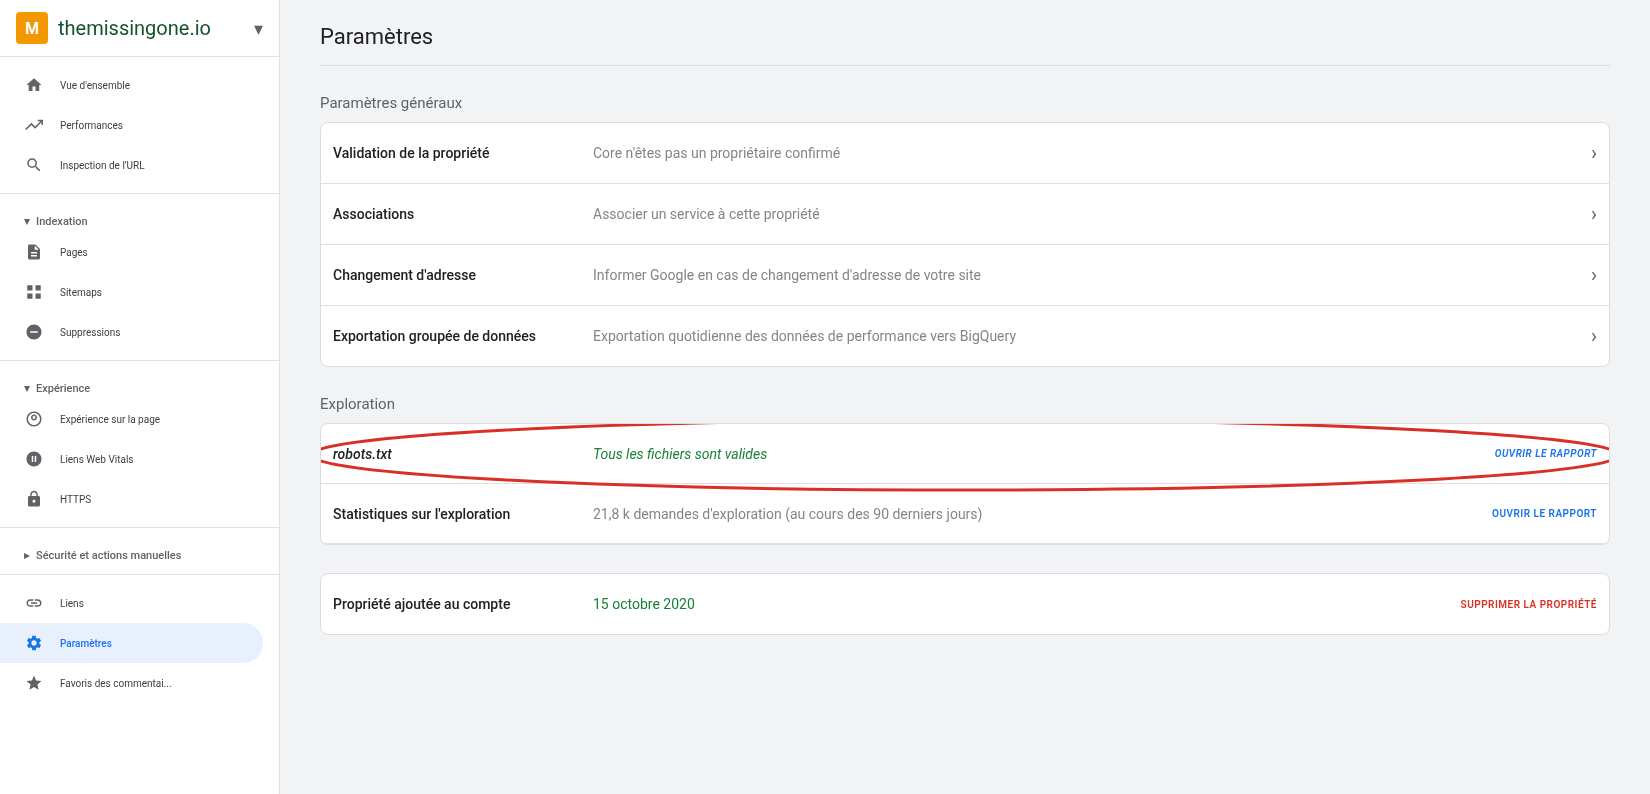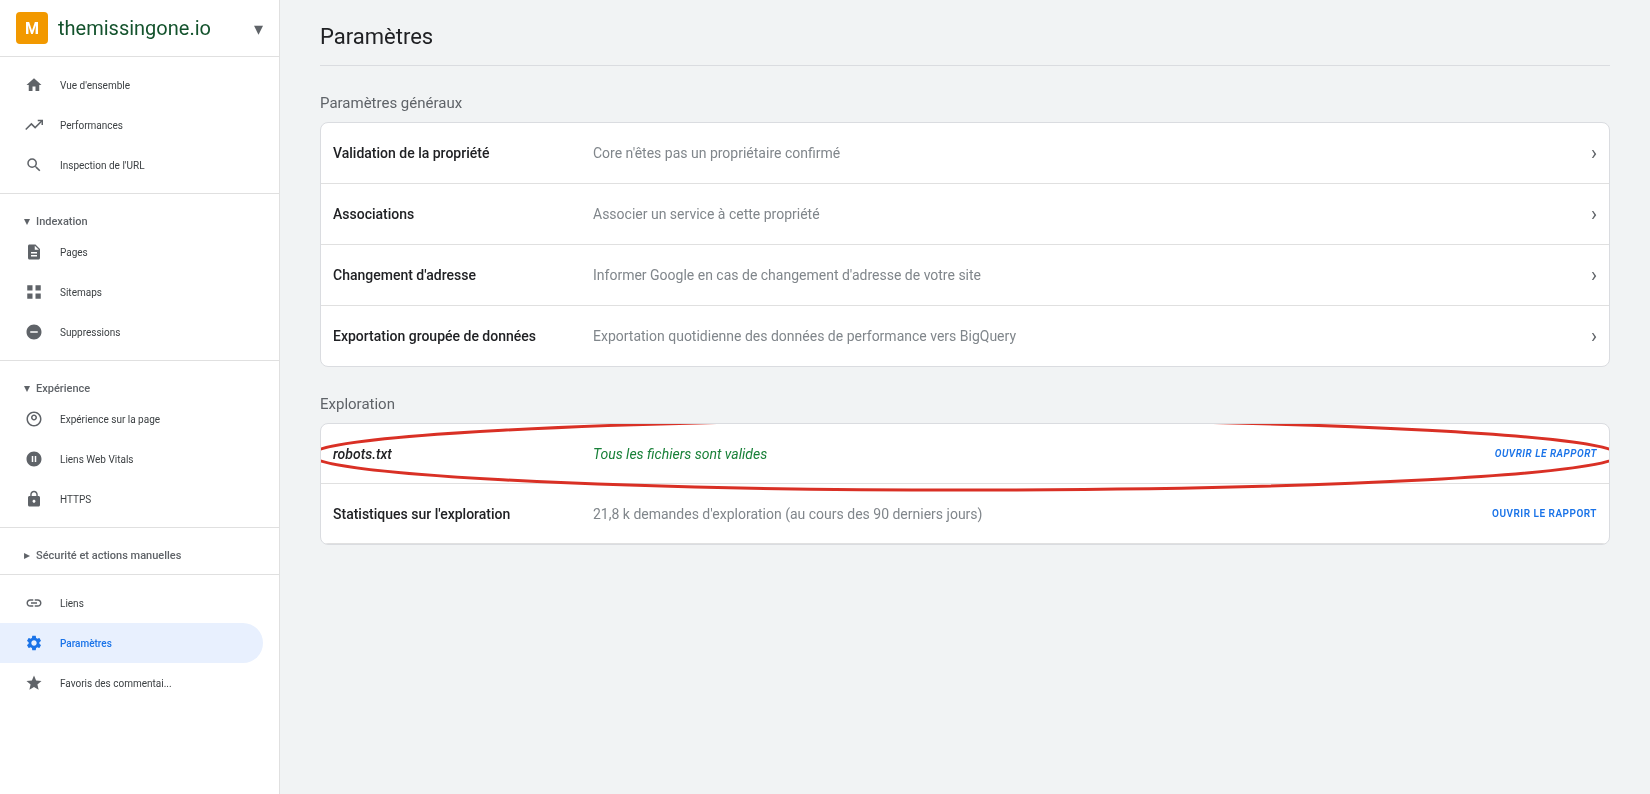--- a/index.html
+++ b/index.html
@@ -403,13 +403,20 @@
       <span class="card-row-label">Statistiques sur l'exploration</span>
       <span class="card-row-value">21,8 k demandes d'exploration (au cours des 90 derniers jours)</span>
       <span class="card-row-action">OUVRIR LE RAPPORT</span>
     </div>
 
     <svg style="position: absolute; top: -9px; left: -18px; width: calc(100% + 36px); height: 80px; pointer-events: none; z-index: 20;" viewBox="0 0 1000 80" preserveAspectRatio="none">
       <ellipse cx="500" cy="40" rx="494" ry="35" fill="none" stroke="#d93025" stroke-width="3"></ellipse>
     </svg>
   </div>
 
+  <div class="card">
+    <div class="card-row">
+      <span class="card-row-label">Propriété ajoutée au compte</span>
+      <span class="card-row-value green-text">15 octobre 2020</span>
+      <span class="card-row-action danger">SUPPRIMER LA PROPRIÉTÉ</span>
+    </div>
+  </div>
 </div>
 
 </body></html>

